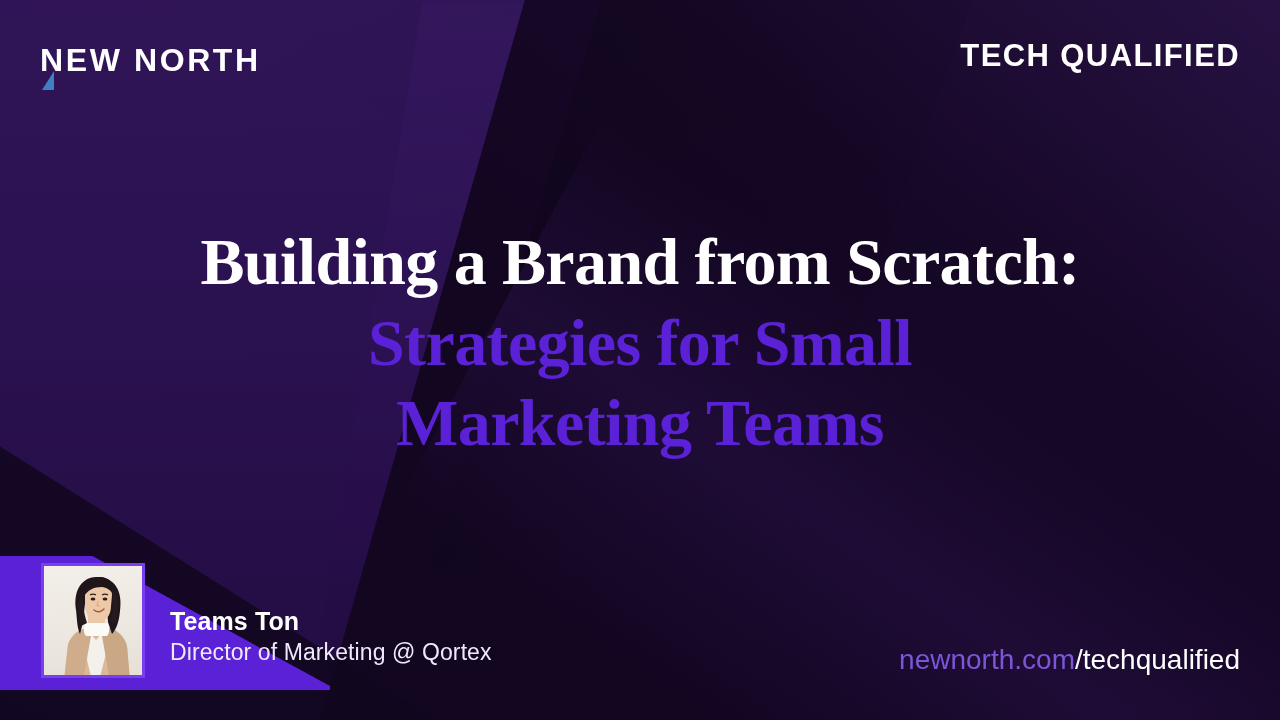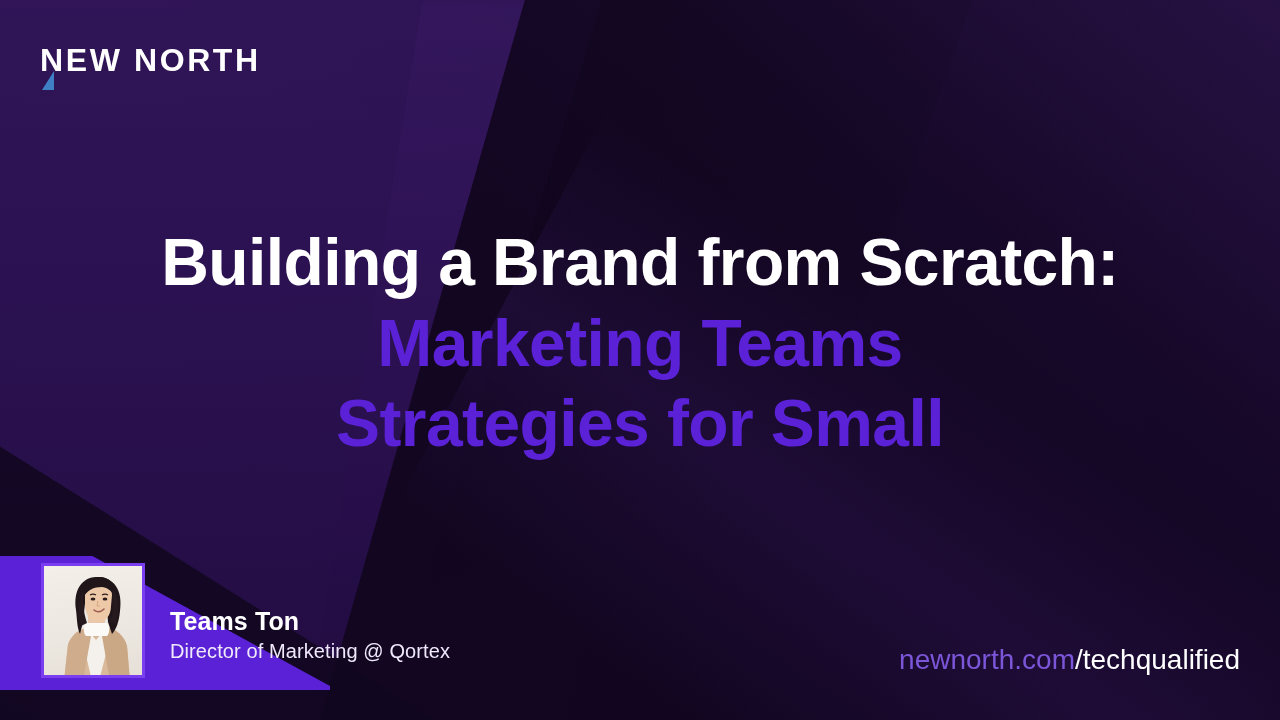--- a/index.html
+++ b/index.html
@@ -118,20 +118,21 @@
     top: 222px;
     text-align: center;
     padding: 0 70px;
   }
   .title-line {
     font-size: 66px;
     font-weight: bold;
     line-height: 1.22;
     letter-spacing: -0.6px;
     margin: 0;
+    font-family: Liberation Serif, serif;
   }
   .title-line.primary { color: #ffffff; }
   .title-line.accent  { color: #5b21d6; }
 
   
   .speaker-banner {
     position: absolute;
     left: 0;
     top: 556px;
     width: 330px;
@@ -163,21 +164,21 @@
   .speaker-name {
     color: #ffffff;
     font-size: 25px;
     font-weight: bold;
     line-height: 1.1;
     margin: 0;
     letter-spacing: 0.1px;
   }
   .speaker-role {
     color: #efe9fb;
-    font-size: 20px;
+    font-size: 23px;
     font-weight: normal;
     line-height: 1.2;
     margin: 3px 0 0 0;
     letter-spacing: 0.1px;
   }
 
   
   .footer-url {
     position: absolute;
     right: 40px; bottom: 46px;
@@ -204,25 +205,26 @@
   <div class="bg-layer bg-bl-wedge"></div>
   <div class="bg-layer bg-vignette"></div>
 
   <div class="logo-newnorth">
     <span class="nn-mark">
       <span class="nn-triangle"></span>
     </span>
     <span class="nn-text">NEW NORTH</span>
   </div>
 
+  <div class="logo-techqualified">TECH QUALIFIED</div>
 
   <div class="title-block">
     <h1 class="title-line primary">Building a Brand from Scratch:</h1>
+    <h1 class="title-line accent">Strategies for Small</h1>
     <h1 class="title-line accent">Marketing Teams</h1>
-    <h1 class="title-line accent">Strategies for Small</h1>
   </div>
 
   <div class="speaker-banner"></div>
 
   <div class="speaker-photo">
     <div class="ph-bg"></div>
     <svg viewBox="0 0 104 115" width="104" height="115">
 
       <path d="M20 115 L24 78 C28 68 36 63 45 61 L62 61 C72 63 80 69 83 80 L86 115 Z" fill="#d9b999"></path>
       <path d="M41 61 L52 74 L63 61 L68 64 L55 115 L48 115 L36 64 Z" fill="#f4f1ec"></path>

